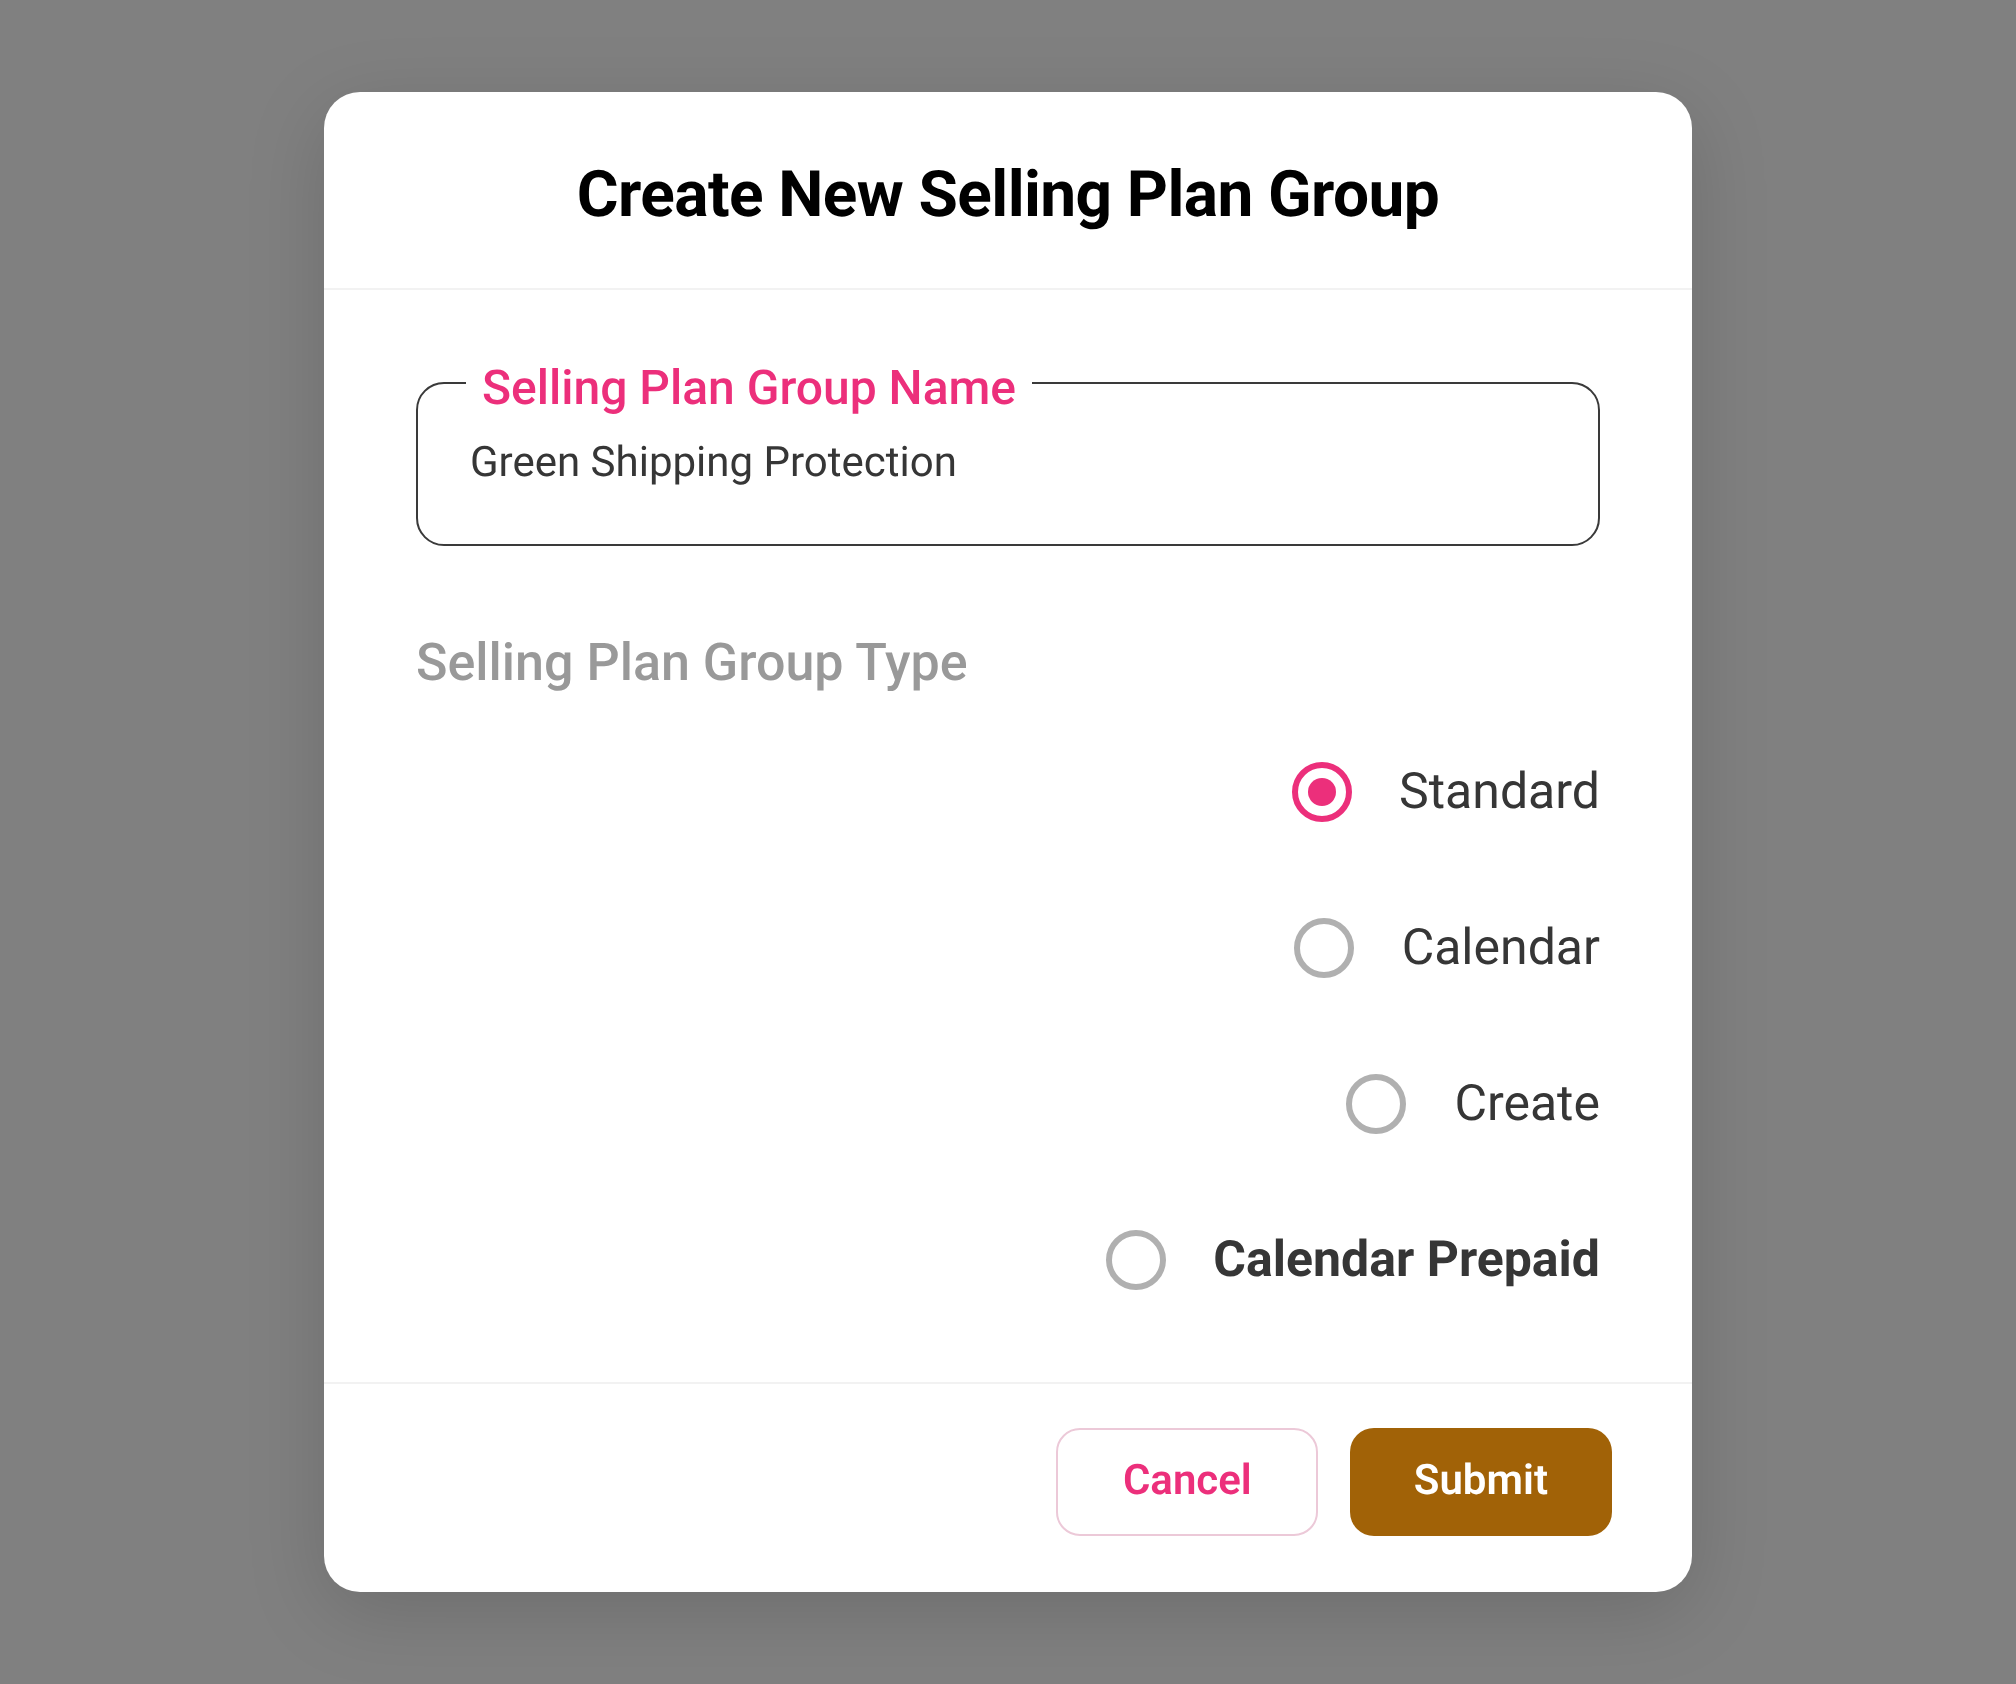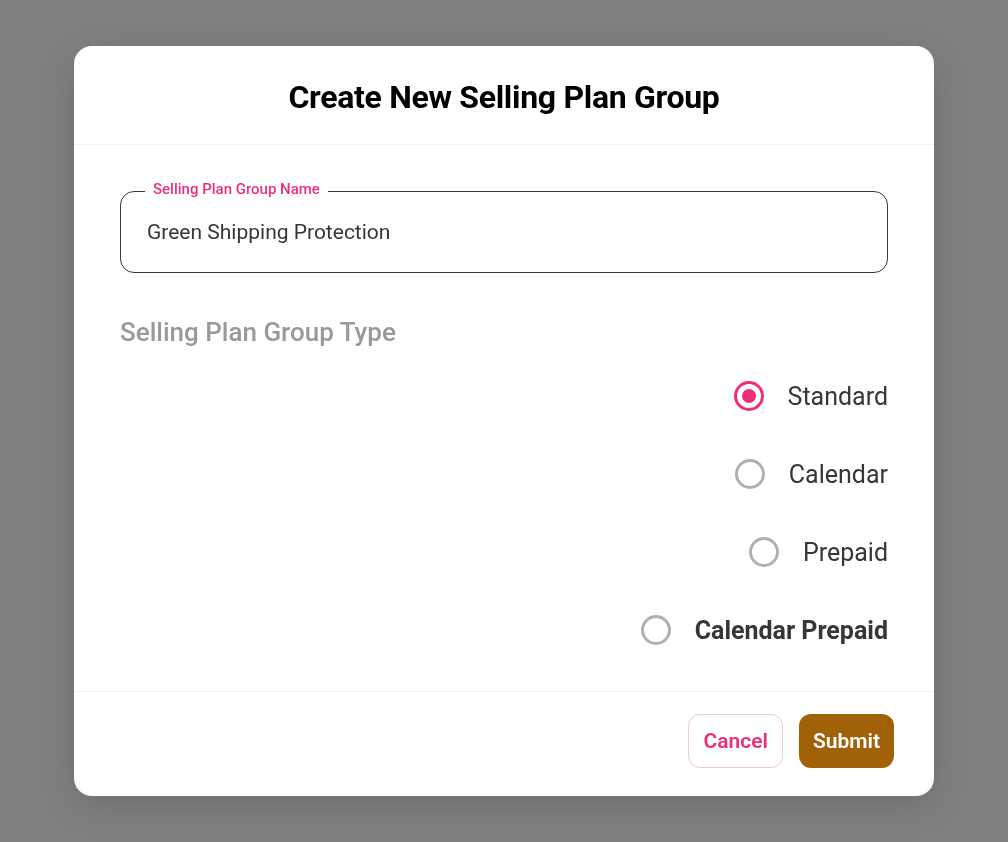--- a/index.html
+++ b/index.html
@@ -12,21 +12,21 @@
       background: #808080;
       width: 1008px;
       height: 842px;
       display: flex;
       align-items: center;
       justify-content: center;
     }
     .modal {
       background: #ffffff;
       border-radius: 18px;
-      width: 860px;
+      width: 684px;
       box-shadow: 0 10px 40px rgba(0,0,0,0.15);
       overflow: hidden;
     }
     .modal-header {
       padding: 32px 40px 28px;
       border-bottom: 1px solid #f2f2f2;
       text-align: center;
     }
     .modal-title {
       font-size: 32px;
@@ -43,21 +43,21 @@
       border-radius: 14px;
       padding: 28px 26px 28px;
       margin-bottom: 44px;
     }
     .fieldset-legend {
       position: absolute;
       top: -12px;
       left: 24px;
       background: #ffffff;
       padding: 0 8px;
-      font-size: 15px;
+      font-size: 24px;
       font-weight: 500;
       color: #ec2f7b;
     }
     .text-input {
       width: 100%;
       border: none;
       outline: none;
       font-size: 21px;
       color: #363636;
       font-family: inherit;
@@ -111,21 +111,21 @@
     .modal-footer {
       padding: 22px 40px 28px;
       border-top: 1px solid #f2f2f2;
       display: flex;
       justify-content: flex-end;
       gap: 16px;
     }
     .btn {
       font-size: 21px;
       font-weight: 600;
-      padding: 14px 14px;
+      padding: 14px 32px;
       border-radius: 12px;
       cursor: pointer;
       font-family: inherit;
     }
     .btn-secondary {
       background: #ffffff;
       color: #ec2f7b;
       border: 1.5px solid #ecc9d8;
     }
     .btn-primary {
@@ -159,21 +159,21 @@
         <span class="radio-label">Standard</span>
       </div>
 
       <div class="radio-item">
         <span class="radio-circle"></span>
         <span class="radio-label">Calendar</span>
       </div>
 
       <div class="radio-item">
         <span class="radio-circle"></span>
-        <span class="radio-label">Prepaid</span>
+        <span class="radio-label">Create</span>
       </div>
 
       <div class="radio-item">
         <span class="radio-circle"></span>
         <span class="radio-label">Calendar Prepaid</span>
       </div>
 
     </div>
 
   </div>

